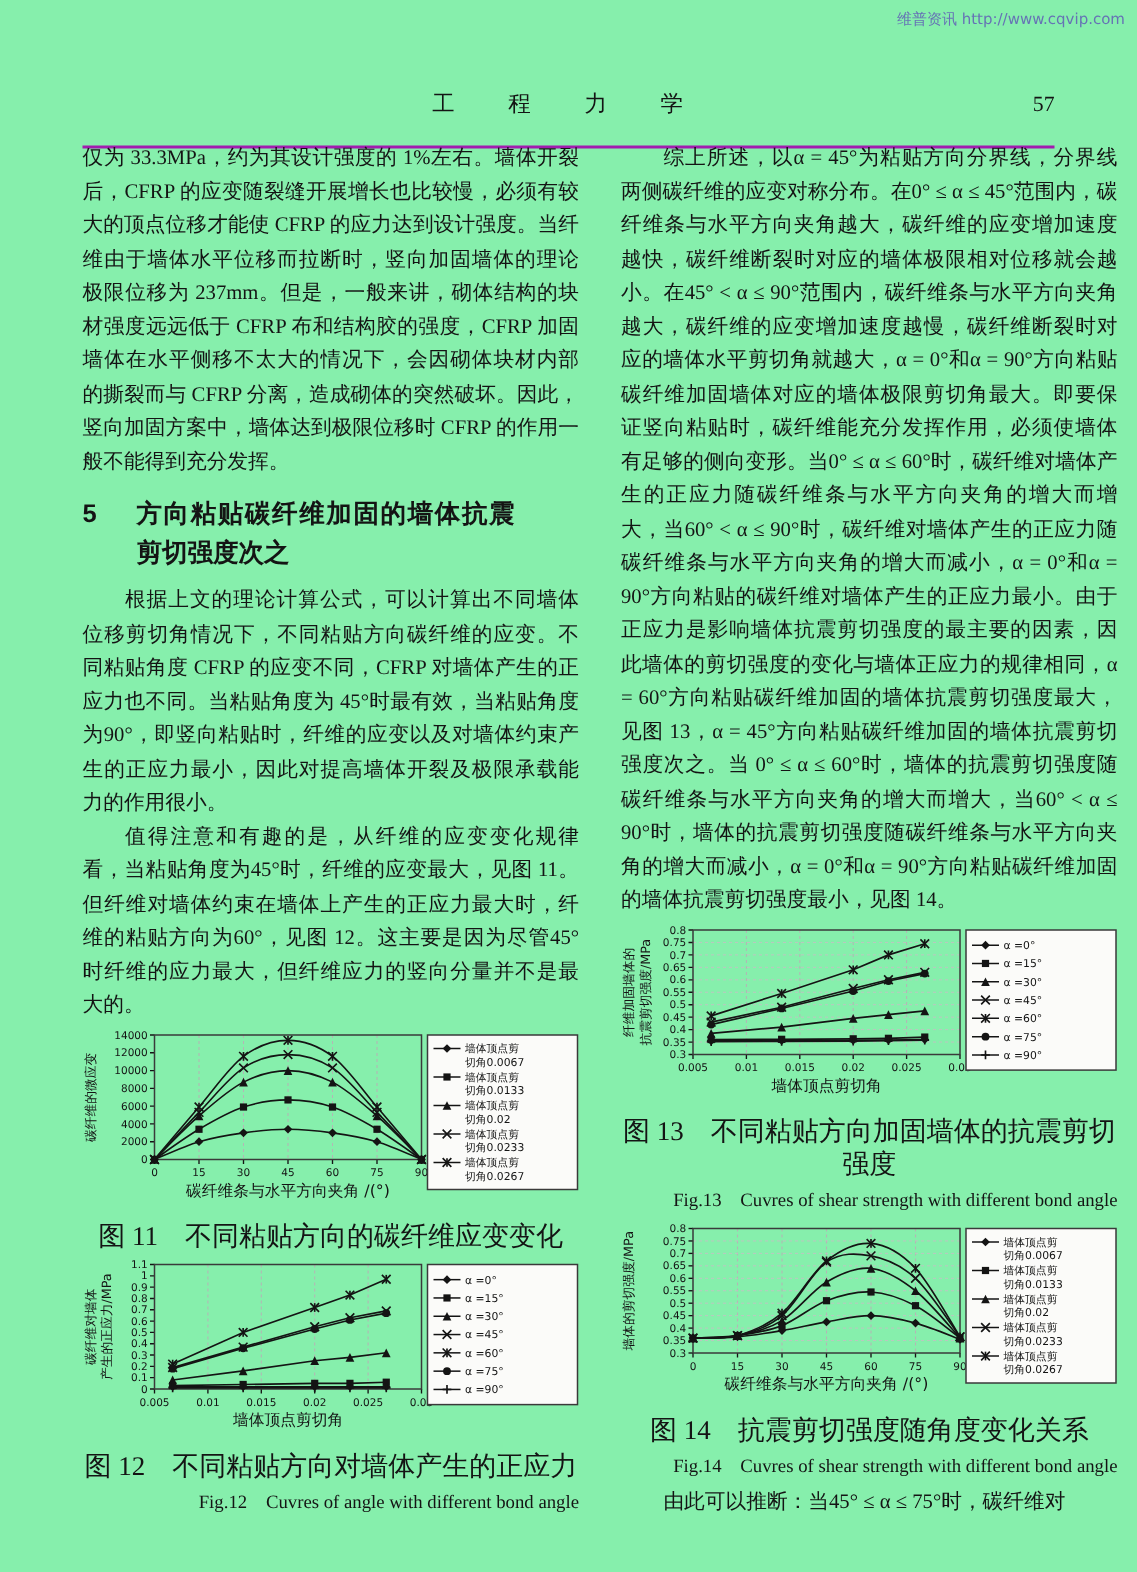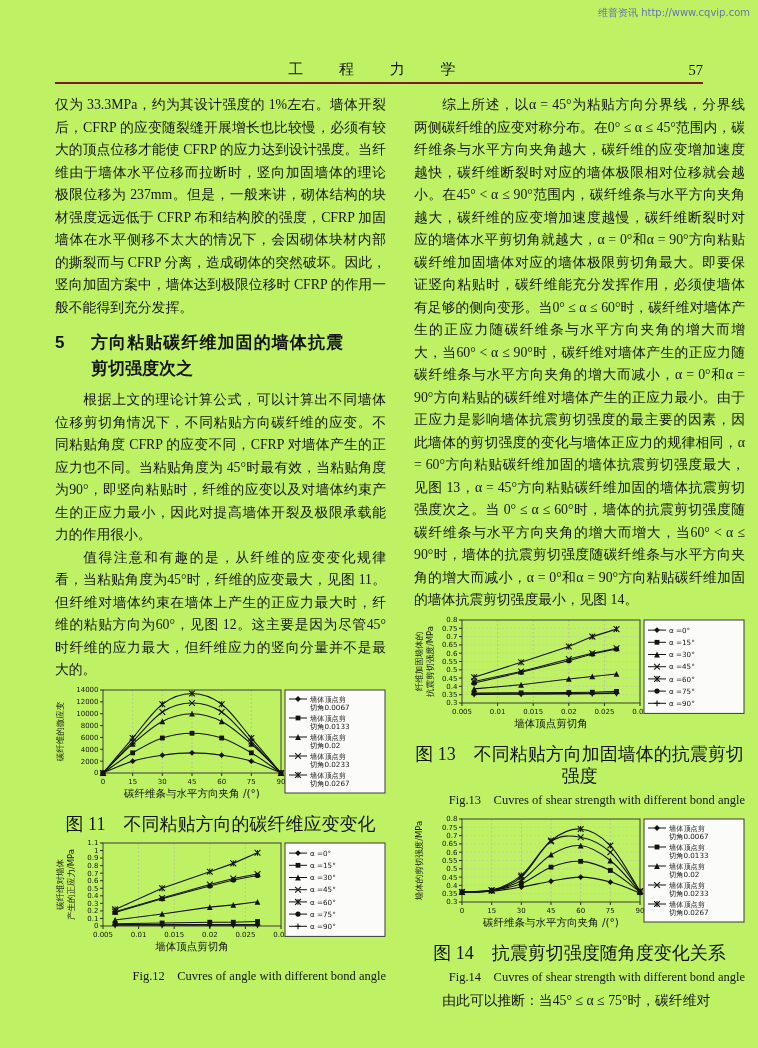--- a/index.html
+++ b/index.html
@@ -1,21 +1,21 @@
 <!DOCTYPE html>
 <html><head>
 <meta charset="utf-8">
 <style>
   html,body{margin:0;padding:0;background:#d9d9d9;}
-  .page{position:relative;width:758px;height:1048px;margin:0 auto;background:#bef264;
+  .page{position:relative;width:758px;height:1048px;margin:0 auto;background:#86efac;
         color:#141414;font-family:"Liberation Serif","DejaVu Serif",serif;overflow:hidden;}
   .watermark{position:absolute;top:6px;right:8px;font-size:10px;color:#6673b5;
              font-family:"DejaVu Sans",sans-serif;}
-  .header{position:absolute;top:60px;left:55px;width:648px;border-bottom:2px solid #7f1d1d;
-          padding-bottom:3px;display:flex;align-items:flex-end;}
+  .header{position:absolute;top:60px;left:55px;width:648px;border-bottom:2px solid #a21caf;
+          padding-bottom:18px;display:flex;align-items:flex-end;}
   .journal{flex:1;text-align:center;font-size:15px;letter-spacing:16px;padding-left:16px;}
   .pagenum{font-size:14.5px;}
   .columns{position:absolute;top:94px;left:55px;width:652px;display:flex;gap:28px;}
   .col{width:331px;font-size:13.8px;line-height:22.5px;text-align:justify;}
   .col p{margin:0;text-indent:2.05em;}
   .col p.noindent{text-indent:0;}
   .sec{display:flex;font-weight:bold;font-size:17px;line-height:1.5;margin:11px 0 8px;
        font-family:"Liberation Sans","DejaVu Sans",sans-serif;}
   .sec-num{width:36px;}
   .sec-title{width:252px;}
@@ -278,20 +278,21 @@
               <path d="M243 61L243 66.8" stroke="#141414" stroke-width="1.1" fill="none"></path>
               <text x="255" y="66.5" font-size="7.2">α =60°</text>
               <path d="M234 76.1L252 76.1" stroke="#141414" stroke-width="1"></path>
               <circle cx="243" cy="76.1" r="2.6" fill="#141414"></circle>
               <text x="255" y="78.69999999999999" font-size="7.2">α =75°</text>
               <path d="M234 88.29999999999998L252 88.29999999999998" stroke="#141414" stroke-width="1"></path>
               <path d="M243 85.39999999999998L243 91.19999999999999" stroke="#141414" stroke-width="1.1" fill="none"></path>
               <path d="M240.1 88.29999999999998L245.9 88.29999999999998" stroke="#141414" stroke-width="1.1" fill="none"></path>
               <text x="255" y="90.89999999999998" font-size="7.2">α =90°</text>
             </svg></div>
+        <figcaption class="cap-zh">图 12　不同粘贴方向对墙体产生的正应力</figcaption>
         <figcaption class="cap-en">Fig.12　Cuvres of angle with different bond angle</figcaption>
       </figure>
     </div>
 
     <div class="col">
       <p>综上所述，以α = 45°为粘贴方向分界线，分界线两侧碳纤维的应变对称分布。在0° ≤ α ≤ 45°范围内，碳纤维条与水平方向夹角越大，碳纤维的应变增加速度越快，碳纤维断裂时对应的墙体极限相对位移就会越小。在45° &lt; α ≤ 90°范围内，碳纤维条与水平方向夹角越大，碳纤维的应变增加速度越慢，碳纤维断裂时对应的墙体水平剪切角就越大，α = 0°和α = 90°方向粘贴碳纤维加固墙体对应的墙体极限剪切角最大。即要保证竖向粘贴时，碳纤维能充分发挥作用，必须使墙体有足够的侧向变形。当0° ≤ α ≤ 60°时，碳纤维对墙体产生的正应力随碳纤维条与水平方向夹角的增大而增大，当60° &lt; α ≤ 90°时，碳纤维对墙体产生的正应力随碳纤维条与水平方向夹角的增大而减小，α = 0°和α = 90°方向粘贴的碳纤维对墙体产生的正应力最小。由于正应力是影响墙体抗震剪切强度的最主要的因素，因此墙体的剪切强度的变化与墙体正应力的规律相同，α = 60°方向粘贴碳纤维加固的墙体抗震剪切强度最大，见图 13，α = 45°方向粘贴碳纤维加固的墙体抗震剪切强度次之。当 0° ≤ α ≤ 60°时，墙体的抗震剪切强度随碳纤维条与水平方向夹角的增大而增大，当60° &lt; α ≤ 90°时，墙体的抗震剪切强度随碳纤维条与水平方向夹角的增大而减小，α = 0°和α = 90°方向粘贴碳纤维加固的墙体抗震剪切强度最小，见图 14。</p>
 
       <figure>
         <div class="chart"><svg width="332" height="126" viewBox="0 0 332 126">
               <path d="M83.6 5L83.6 88" stroke="#b5b5b5" stroke-width="0.7" stroke-dasharray="2 2"></path>

